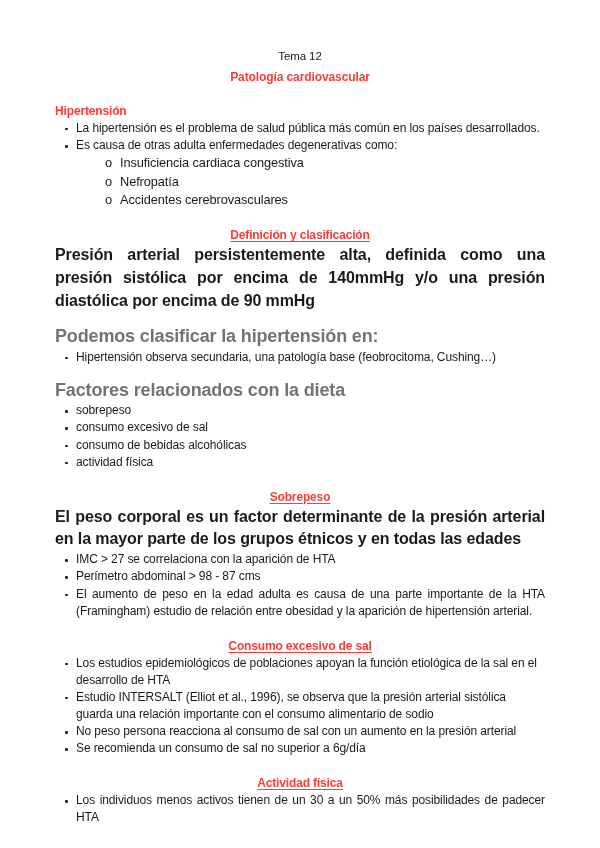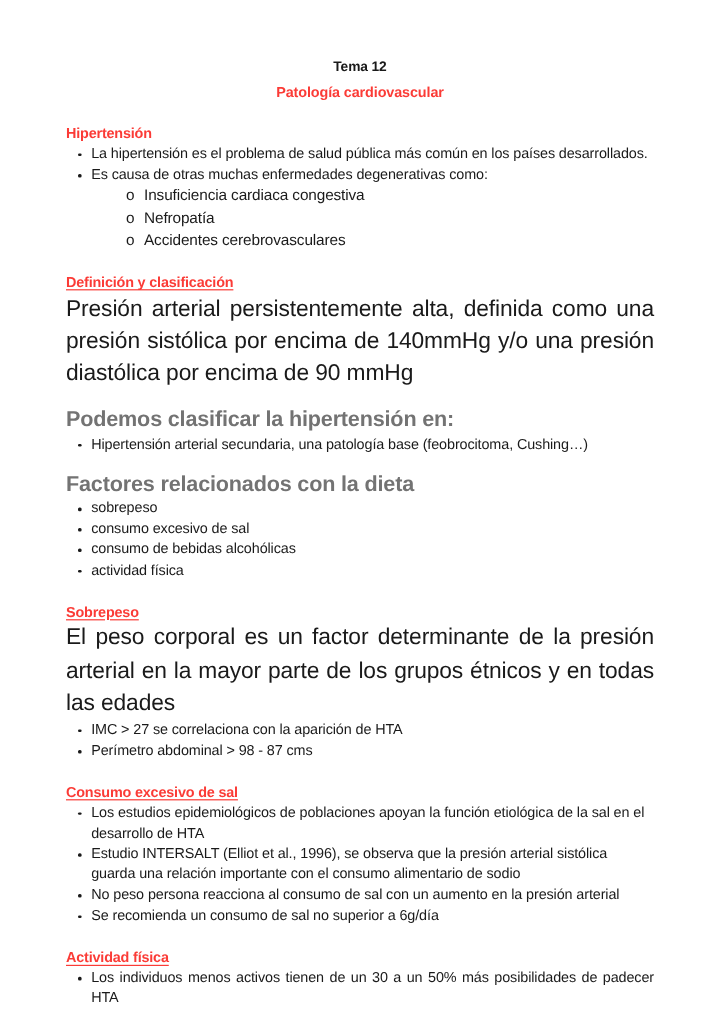--- a/index.html
+++ b/index.html
@@ -21,21 +21,21 @@
   .content {
     position: absolute;
     left: 55px;
     top: 0;
     width: 490px;
   }
 
   
   .doc-title {
     text-align: center;
-    font-weight: bold;
+    font-weight: normal;
     font-size: 11.5px;
     letter-spacing: -0.1px;
     color: #1a1a1a;
     margin-top: 49px;
     line-height: 1.25;
   }
   .doc-subtitle {
     text-align: center;
     font-weight: bold;
     font-size: 12px;
@@ -49,37 +49,39 @@
   .h-red {
     color: #fb3b36;
     font-weight: bold;
     font-size: 12px;
     line-height: 1.3;
     letter-spacing: -0.15px;
   }
   .h-red.underline {
     text-decoration: underline;
     text-underline-offset: 2px;
+    text-align: center;
   }
   .h-black {
     color: #737373;
     font-weight: bold;
     font-size: 18px;
     line-height: 1.3;
     letter-spacing: -0.15px;
   }
 
   
   .para {
-    font-size: 19px;
+    font-size: 16px;
     line-height: 1.43;
     color: #1a1a1a;
     letter-spacing: -0.1px;
     text-align: justify;
     text-justify: inter-word;
+    font-weight: bold;
   }
 
   ul.bullets {
     list-style: none;
     margin: 0;
     padding: 0;
   }
   ul.bullets > li {
     position: relative;
     padding-left: 21px;
@@ -135,38 +137,38 @@
 
     <div class="doc-title">Tema 12</div>
     <div class="doc-subtitle">Patología cardiovascular</div>
 
     <div class="gap-lg"></div>
 
     <div>
       <div class="h-red">Hipertensión</div>
       <ul class="bullets">
         <li>La hipertensión es el problema de salud pública más común en los países desarrollados.</li>
-        <li class="nojustify">Es causa de otras muchas enfermedades degenerativas como:</li>
+        <li class="nojustify">Es causa de otras adulta enfermedades degenerativas como:</li>
       </ul>
       <ul class="subbullets">
         <li><span class="omark">o</span><span>Insuficiencia cardiaca congestiva</span></li>
         <li><span class="omark">o</span><span>Nefropatía</span></li>
         <li><span class="omark">o</span><span>Accidentes cerebrovasculares</span></li>
       </ul>
     </div>
 
     <div class="gap-lg"></div>
 
     <div>
       <div class="h-red underline">Definición y clasificación</div>
       <div class="para">Presión arterial persistentemente alta, definida como una presión sistólica por encima de 140mmHg y/o una presión diastólica por encima de 90 mmHg</div>
       <div class="gap-md"></div>
       <div class="h-black">Podemos clasificar la hipertensión en:</div>
       <ul class="bullets">
-        <li class="nojustify">Hipertensión arterial secundaria, una patología base (feobrocitoma, Cushing…)</li>
+        <li class="nojustify">Hipertensión observa secundaria, una patología base (feobrocitoma, Cushing…)</li>
       </ul>
     </div>
 
     <div class="gap-md"></div>
 
     <div>
       <div class="h-black">Factores relacionados con la dieta</div>
       <ul class="bullets">
         <li class="nojustify">sobrepeso</li>
         <li class="nojustify">consumo excesivo de sal</li>
@@ -176,20 +178,21 @@
     </div>
 
     <div class="gap-lg"></div>
 
     <div>
       <div class="h-red underline">Sobrepeso</div>
       <div class="para">El peso corporal es un factor determinante de la presión arterial en la mayor parte de los grupos étnicos y en todas las edades</div>
       <ul class="bullets">
         <li class="nojustify">IMC &gt; 27 se correlaciona con la aparición de HTA</li>
         <li class="nojustify">Perímetro abdominal &gt; 98 - 87 cms</li>
+        <li>El aumento de peso en la edad adulta es causa de una parte importante de la HTA (Framingham) estudio de relación entre obesidad y la aparición de hipertensión arterial.</li>
       </ul>
     </div>
 
     <div class="gap-lg"></div>
 
     <div>
       <div class="h-red underline">Consumo excesivo de sal</div>
       <ul class="bullets">
         <li class="nojustify">Los estudios epidemiológicos de poblaciones apoyan la función etiológica de la sal en el desarrollo de HTA</li>
         <li class="nojustify">Estudio INTERSALT (Elliot et al., 1996), se observa que la presión arterial sistólica guarda una relación importante con el consumo alimentario de sodio</li>

